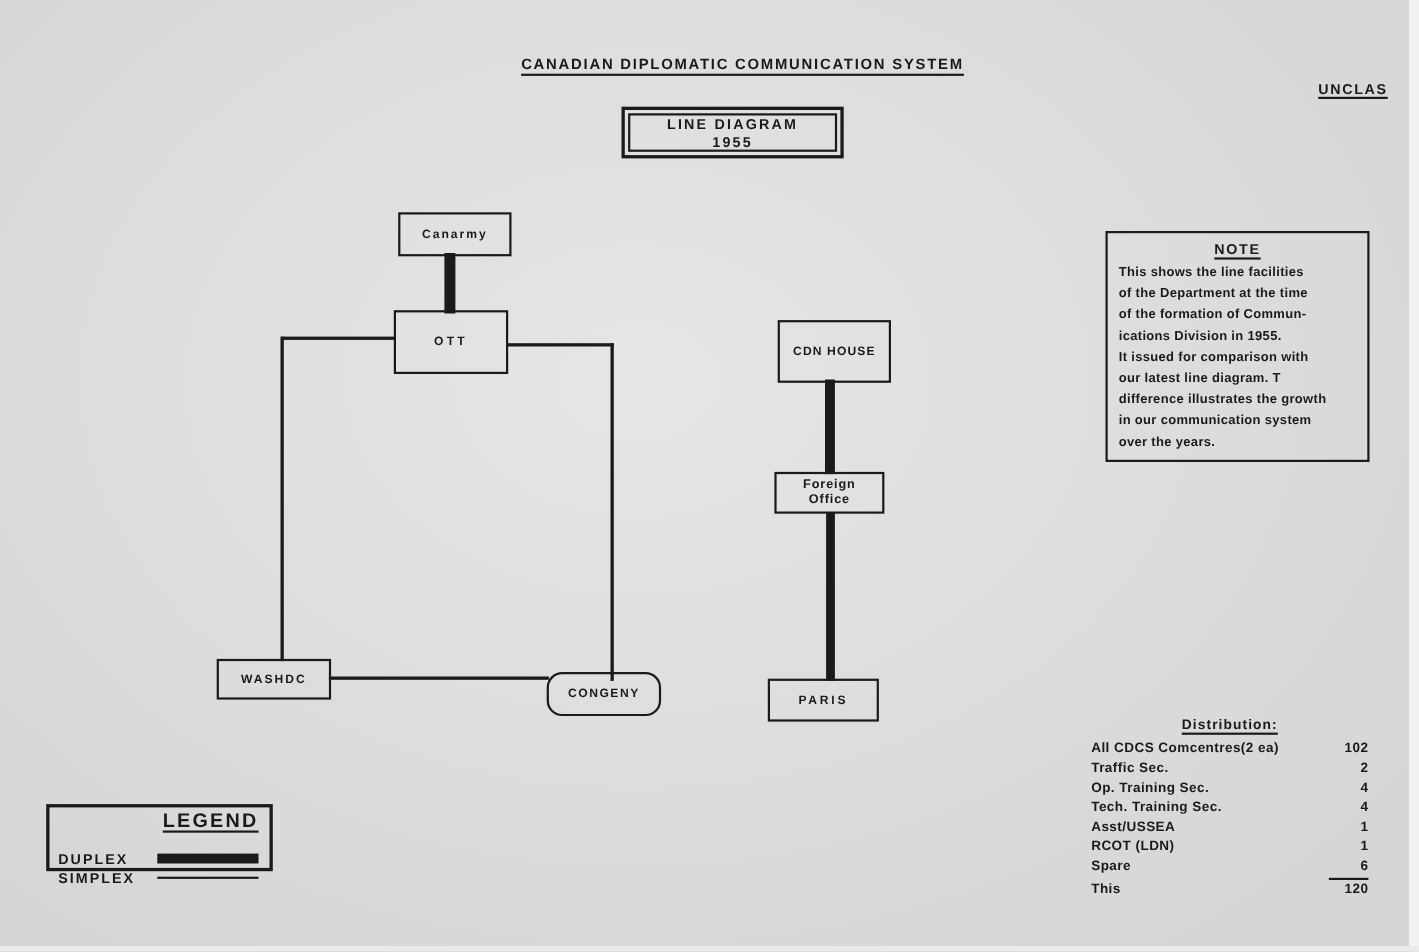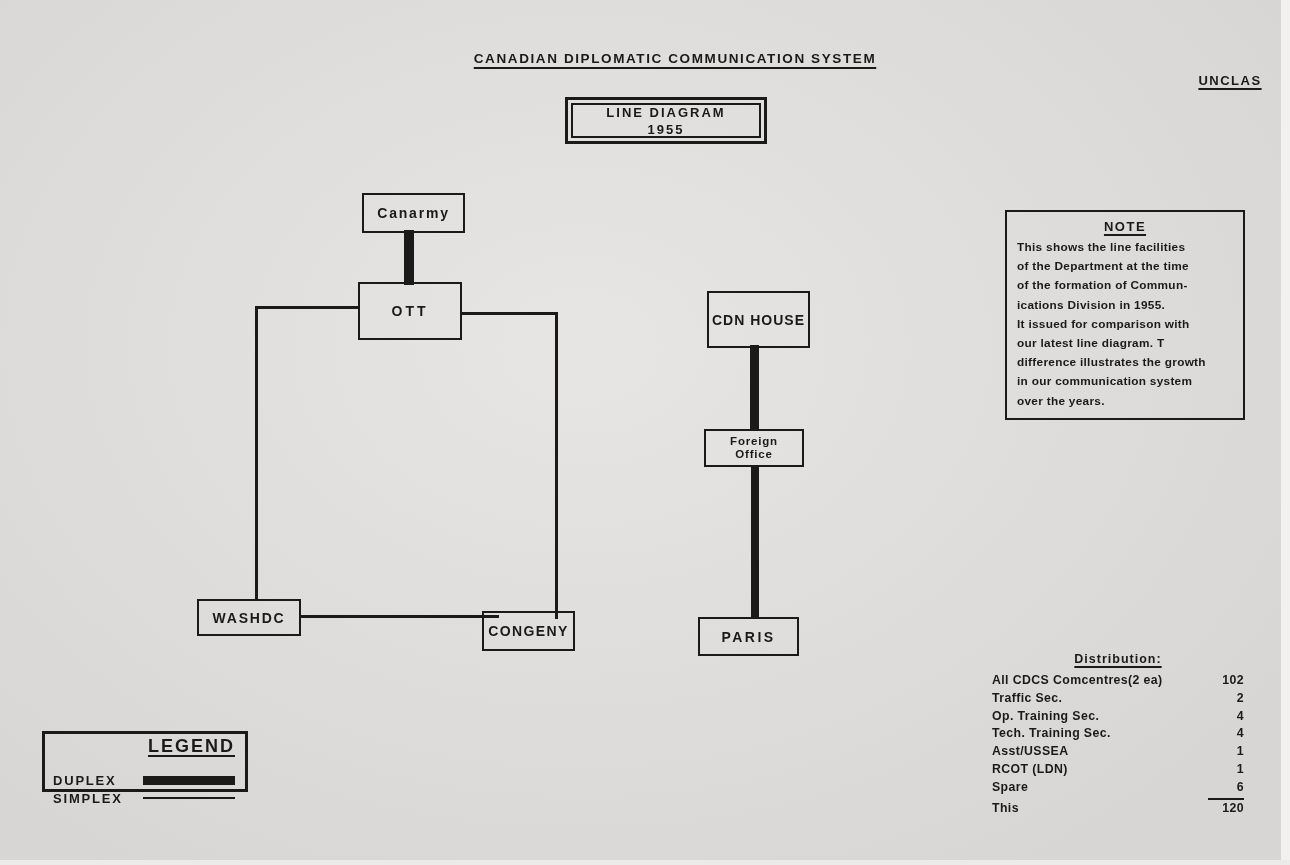--- a/index.html
+++ b/index.html
@@ -39,29 +39,29 @@
   .subtitle-inner{
     width:100%;height:100%;border:2px solid var(--ink);
     display:flex;flex-direction:column;align-items:center;justify-content:center;
     font-size:13px;font-weight:bold;letter-spacing:2px;line-height:17px;
   }
 
   
   .node{
     position:absolute;border:2.5px solid var(--ink);
     display:flex;flex-direction:column;align-items:center;justify-content:center;
-    font-size:14px;font-weight:bold;letter-spacing:1.8px;text-align:center;
+    font-size:11px;font-weight:bold;letter-spacing:1.8px;text-align:center;
     background:transparent;z-index:2;
   }
   .n-canarmy{left:362px;top:193px;width:103px;height:40px;}
   .n-ott{left:358px;top:282px;width:104px;height:58px;letter-spacing:3px;}
   .n-cdn-house{left:707px;top:291px;width:103px;height:57px;letter-spacing:1px;}
   .n-foreign-office{left:704px;top:429px;width:100px;height:38px;font-size:11.5px;line-height:13px;letter-spacing:0.8px;}
   .n-washdc{left:197px;top:599px;width:104px;height:37px;}
-  .n-congeny{left:482px;top:611px;width:93px;height:40px;letter-spacing:1.4px;}
+  .n-congeny{left:497px;top:611px;width:104px;height:40px;letter-spacing:1.4px;border-radius:14px;}
   .n-paris{left:698px;top:617px;width:101px;height:39px;letter-spacing:2.5px;}
 
   
   .link{position:absolute;background:var(--ink);z-index:1;}
   .l-canarmy-ott   {left:404px;top:230px;width:10px;height:55px;}
   .l-ott-washdc-h  {left:256px;top:306px;width:104px;height:2.5px;}
   .l-ott-washdc-v  {left:255px;top:306px;width:2.5px;height:295px;}
   .l-ott-congeny-h {left:460px;top:312px;width:98px;height:2.5px;}
   .l-ott-congeny-v {left:555px;top:312px;width:2.5px;height:307px;}
   .l-washdc-congeny{left:299px;top:615px;width:200px;height:2.5px;}

